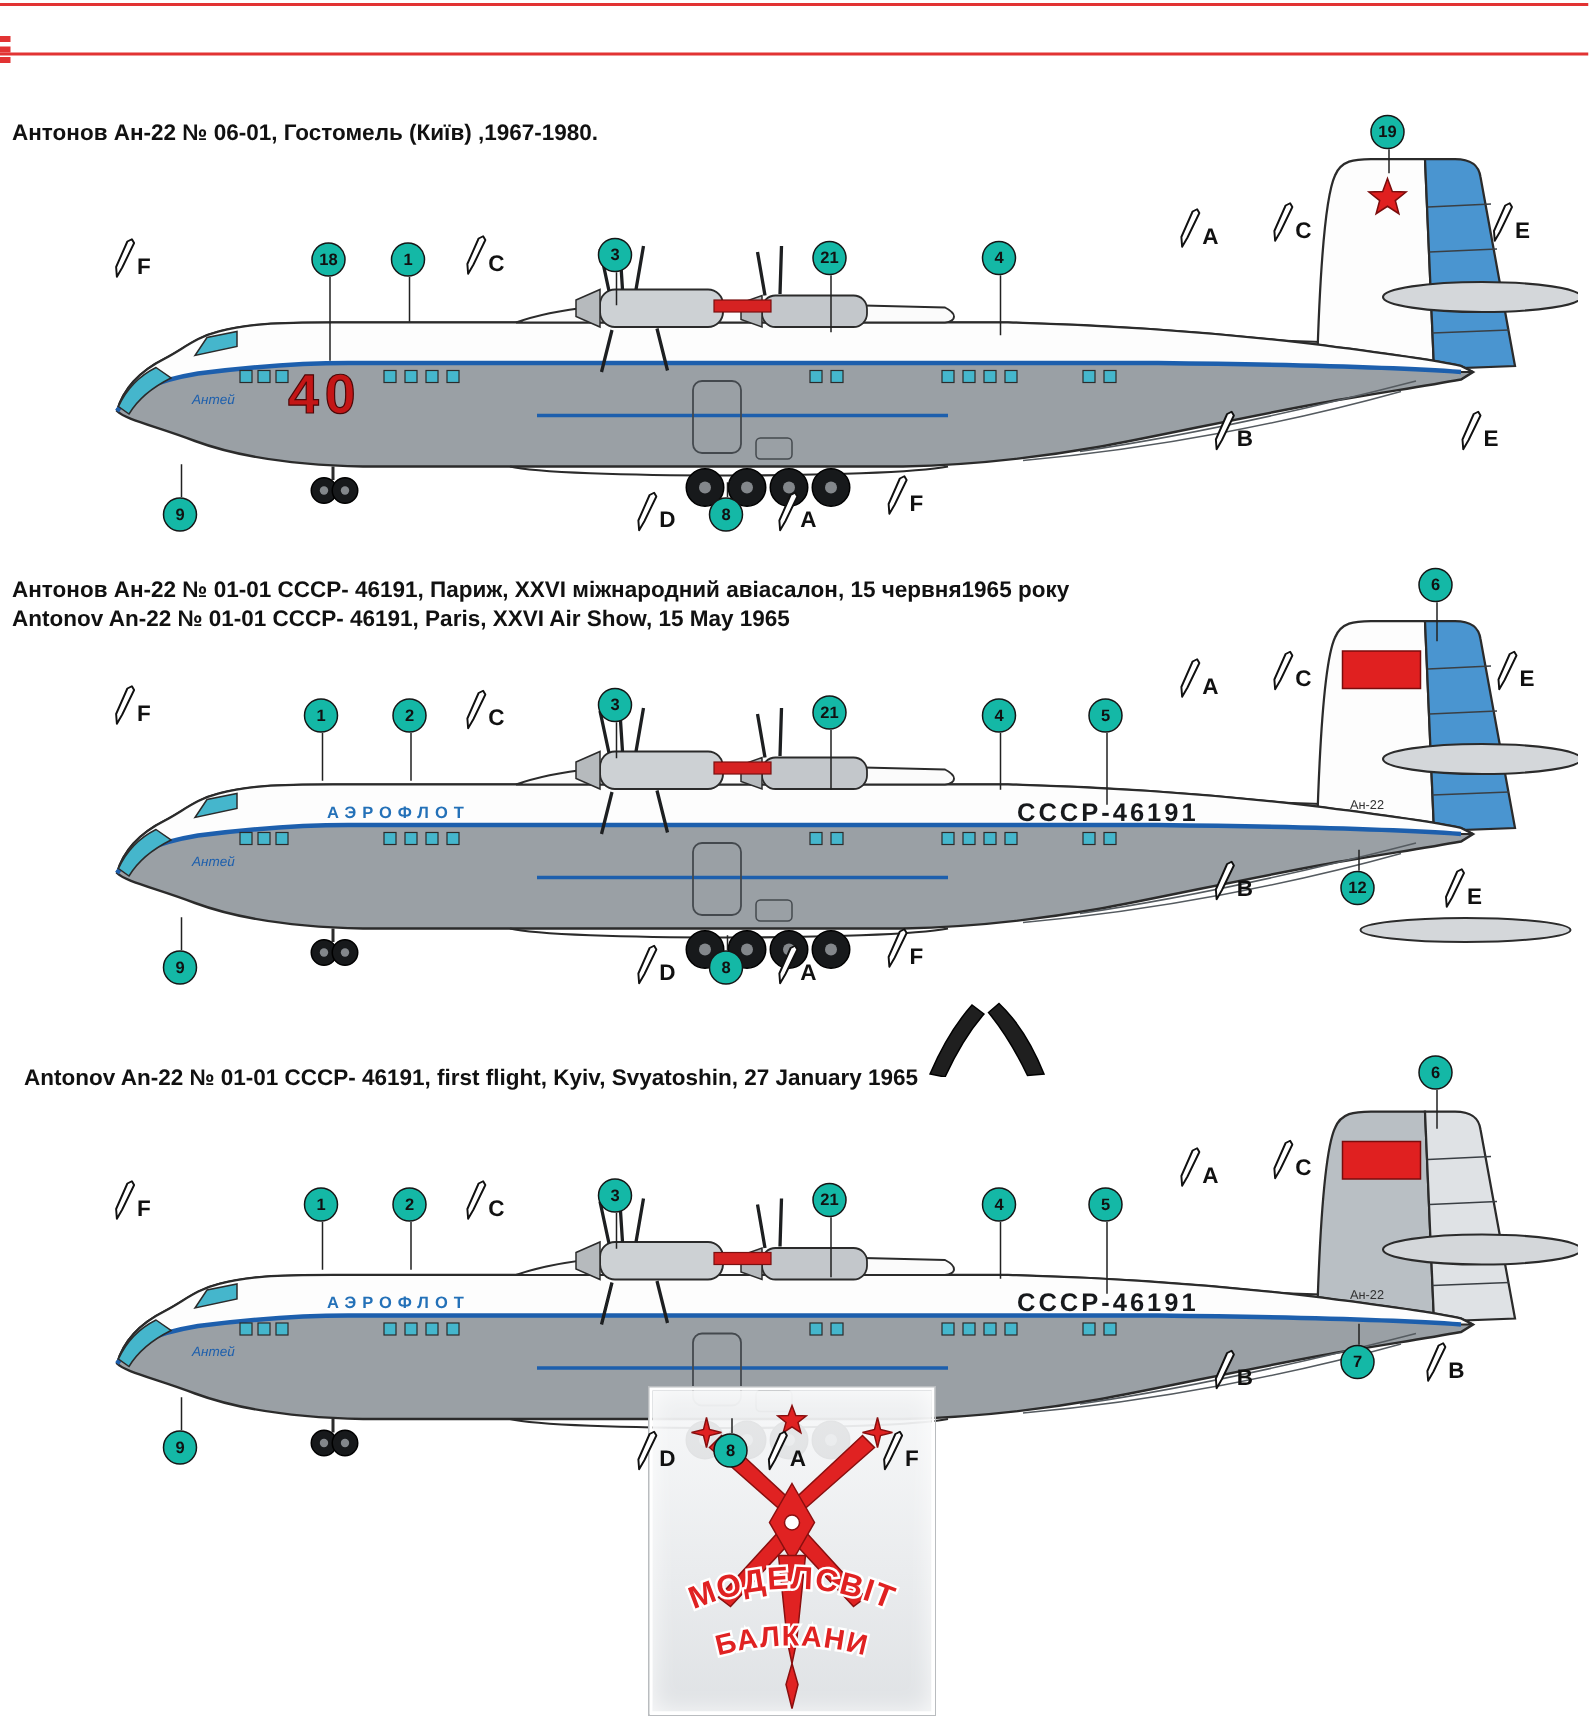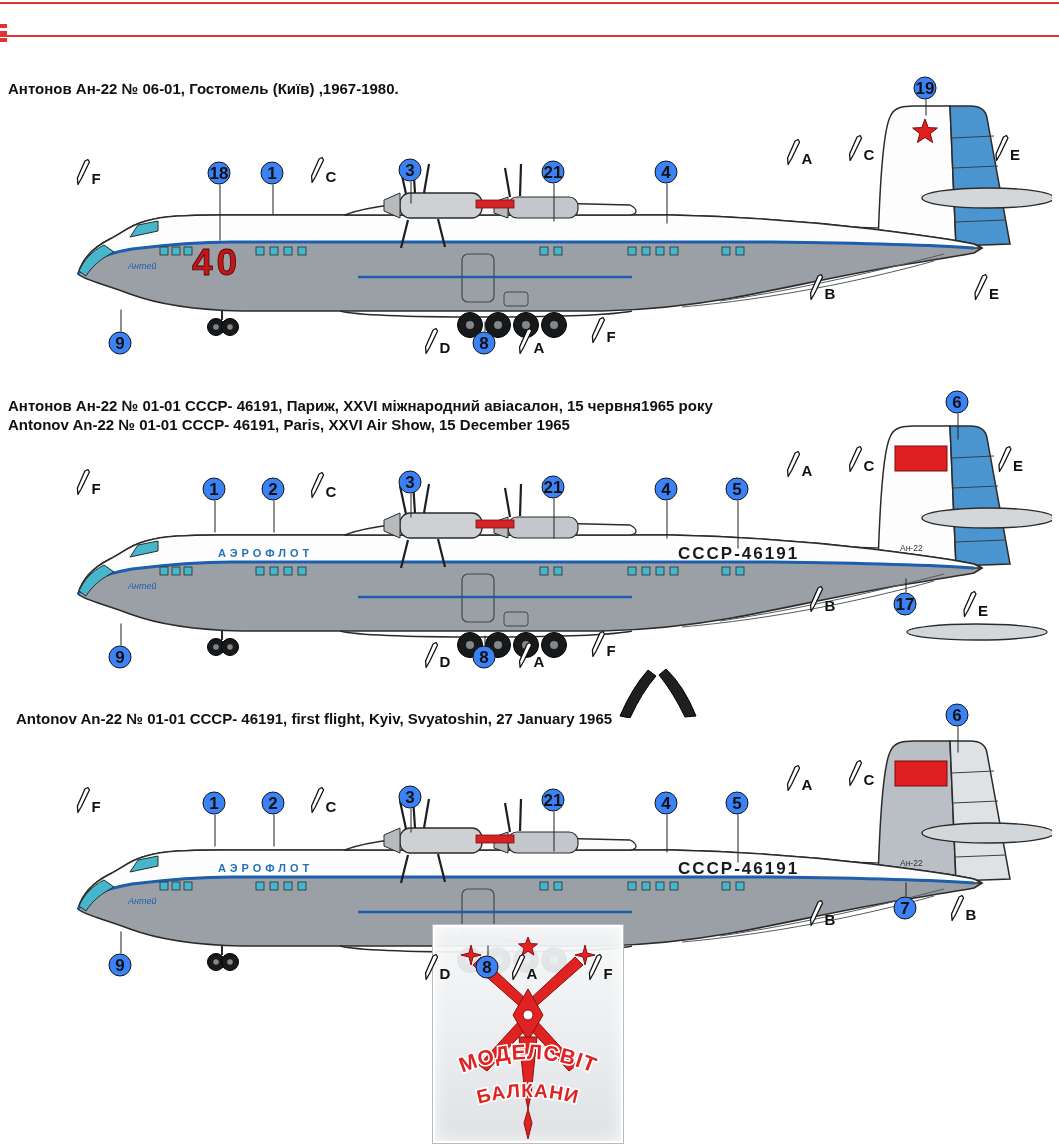--- a/index.html
+++ b/index.html
@@ -10,22 +10,22 @@
   .rule-title{position:absolute;top:35px;left:0;right:0;height:2px;background:#e23333}
   .left-ticks{position:absolute;left:0;top:24px;width:8px}
   .left-ticks i{display:block;height:4px;background:#e23333;margin-bottom:3px;width:7px}
   .title-box{position:absolute;left:204px;top:20px;width:651px;height:30px;border:2px solid #151515;background:#fff;
              display:flex;align-items:center;justify-content:center;font-size:18px;font-weight:bold;letter-spacing:2.5px;z-index:2}
   .scheme{position:absolute;left:0;width:1059px}
   .caption{position:absolute;left:8px;top:4px;font-size:15px;font-weight:bold;line-height:19px}
   .aircraft-holder{position:absolute;left:72px;z-index:1}
   .callout-layer{position:absolute;left:0;top:0;width:1059px;height:100%;z-index:12}
   .co{position:absolute;transform:translate(-50%,-50%)}
-  .co .circle{width:23px;height:23px;border:1.5px solid #161616;border-radius:50%;background:#3b82f6;
-              display:flex;align-items:center;justify-content:center;font-size:17px;font-weight:bold}
+  .co .circle{width:23px;height:23px;border:1.5px solid #161616;border-radius:50%;background:#14b8a6;
+              display:flex;align-items:center;justify-content:center;font-size:11px;font-weight:bold}
   .co .leader{position:absolute;left:50%;width:0;border-left:1.3px solid #222}
   .paint-co{display:flex;align-items:flex-end;gap:1px}
   .paint-co .letter{font-size:15px;font-weight:bold;line-height:1}
   .deco-blades{position:absolute;left:612px;top:666px;z-index:1}
   .logo{position:absolute;left:433px;top:925px;width:190px;height:218px;z-index:6;
         background:linear-gradient(180deg,rgba(247,248,249,.93),rgba(221,224,227,.93));
         border:2px solid #fff;box-shadow:0 0 0 1px #b9bcbf, inset 0 0 16px rgba(255,255,255,.85)}
   svg text{font-family:"Liberation Sans","DejaVu Sans",sans-serif}
   .logo-text{font-weight:bold;fill:#e02222;stroke:#fff;stroke-width:3.2px;paint-order:stroke;font-size:21px;letter-spacing:1px}
 </style>
@@ -224,24 +224,24 @@
           <div class="paint-co">
             <svg width="15" height="27" viewBox="0 0 15 27">
               <path d="M12.5,1 L14,3.5 L6,20 L2.5,26 L2,19.5 L9.5,2.5 Z" fill="#fff" stroke="#111" stroke-width="1.3" stroke-linejoin="round"></path>
             </svg>
             <span class="letter">F</span>
           </div>
         </div>
       </div>
   </section>
 
-  <section class="scheme" style="top:392px;height:322px">
+  <section class="scheme" style="top:380px;height:322px">
     <div class="caption">
       <div>Антонов Ан-22 № 01-01 СССР- 46191, Париж, XXVI міжнародний авіасалон, 15 червня1965 року</div>
-      <div>Antonov An-22 № 01-01 СССР- 46191, Paris, XXVI Air Show, 15 December 1965</div>
+      <div>Antonov An-22 № 01-01 СССР- 46191, Paris, XXVI Air Show, 15 May 1965</div>
     </div>
     <div class="aircraft-holder" style="top:26px"><svg viewBox="0 0 980 260" width="980" height="260">
   <path d="M545,121 L838,131 L846,140 L558,130 Z" fill="#fbfbfb" stroke="#2b2b2b" stroke-width="1.2"></path>
   <path d="M838,131 L846,140" stroke="#1d5fad" stroke-width="3" fill="none"></path>
   <path d="M806,148 C808,78 812,32 818,19 C822,9 831,8 842,8 L878,8 L884,148 Z" fill="#fdfdfd" stroke="#2b2b2b" stroke-width="1.5"></path>
   <path d="M878,8 L898,8 C910,8 914,13 915,20 L938,146 L884,148 Z" fill="#4a95d0" stroke="#2b2b2b" stroke-width="1.5"></path>
   <path d="M880,40 L922,38 M881,70 L926,68 M882,100 L930,98 M883,124 L934,122" stroke="#3a3f44" stroke-width="1" fill="none"></path>
   <rect x="823" y="28" width="52" height="25" fill="#e02020" stroke="#7a0c0c" stroke-width="1"></rect>
   <text x="828" y="133" font-size="8.5" fill="#333">Ан-22</text>
   <ellipse cx="916" cy="100" rx="66" ry="10" fill="#d4d7da" stroke="#2b2b2b" stroke-width="1.4"></ellipse>
@@ -378,21 +378,21 @@
         </div>
         <div class="co" style="left: 822px; top: 207px;">
           <div class="paint-co">
             <svg width="15" height="27" viewBox="0 0 15 27">
               <path d="M12.5,1 L14,3.5 L6,20 L2.5,26 L2,19.5 L9.5,2.5 Z" fill="#fff" stroke="#111" stroke-width="1.3" stroke-linejoin="round"></path>
             </svg>
             <span class="letter">B</span>
           </div>
         </div>
         <div class="co" style="left: 905px; top: 212px;">
-          <div class="circle">17</div>
+          <div class="circle">12</div>
           <div class="leader" style="height: 14px; bottom: 23px;"></div>
         </div>
         <div class="co" style="left: 975px; top: 212px;">
           <div class="paint-co">
             <svg width="15" height="27" viewBox="0 0 15 27">
               <path d="M12.5,1 L14,3.5 L6,20 L2.5,26 L2,19.5 L9.5,2.5 Z" fill="#fff" stroke="#111" stroke-width="1.3" stroke-linejoin="round"></path>
             </svg>
             <span class="letter">E</span>
           </div>
         </div>

